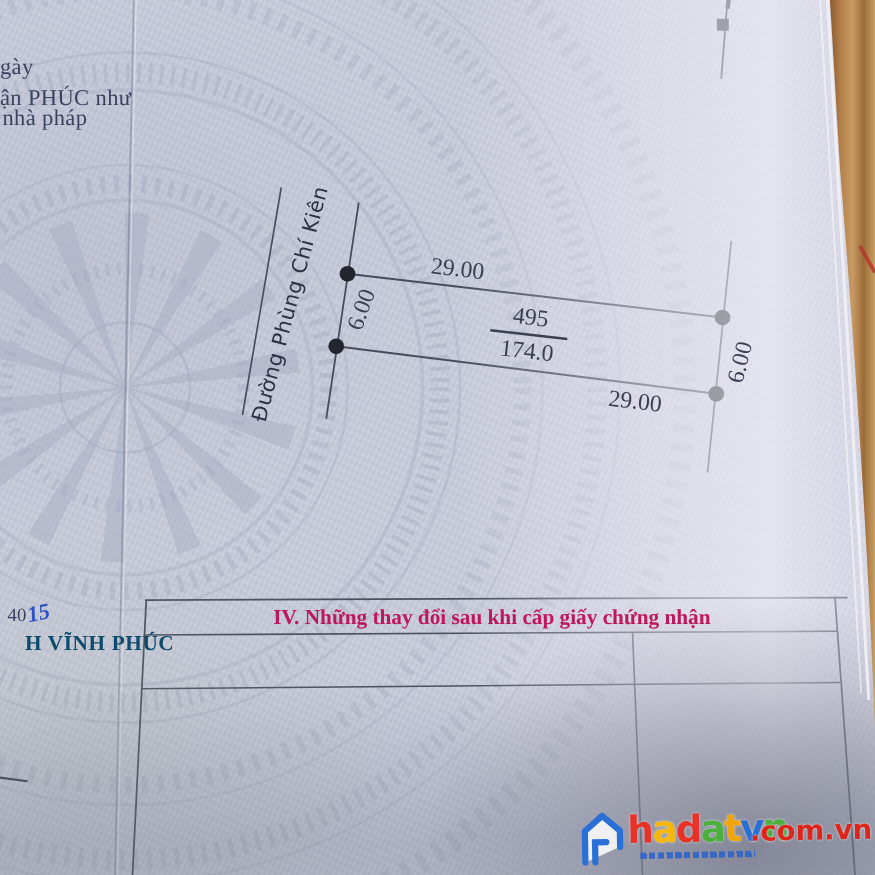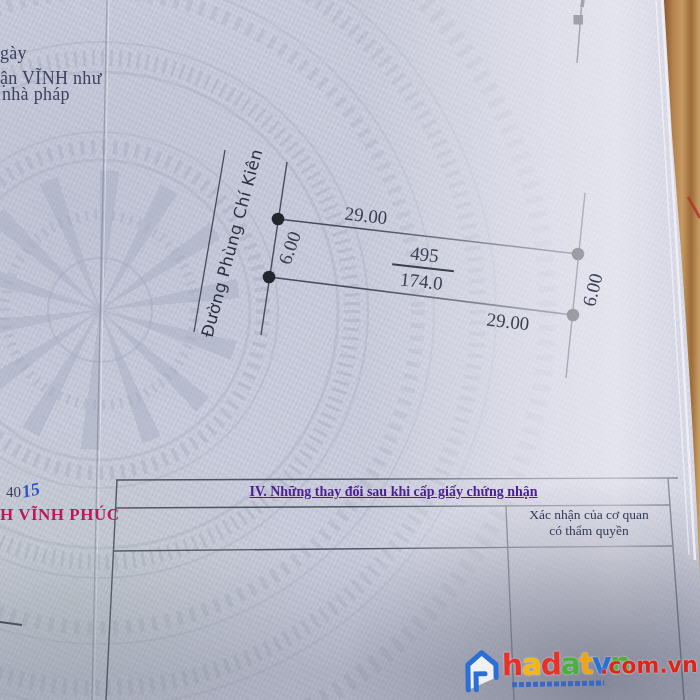--- a/index.html
+++ b/index.html
@@ -37,22 +37,22 @@
   .center-rot{transform:translate(-50%,-50%) rotate(6.5deg);}
   .street{
     font-family:"DejaVu Sans",sans-serif;font-size:16.5px;color:#2b3145;
     transform:translate(-50%,-50%) rotate(-75deg);letter-spacing:.5px;
   }
   .fraction{display:flex;flex-direction:column;align-items:center;line-height:1.05;}
   .fraction .bar{width:62px;height:1.6px;background:#3a3f52;margin:2px 0 3px 0;}
   .year{font-size:15px;color:#39405e;}
   .year .hand{display:inline-block;font-size:18px;font-style:italic;font-weight:bold;
     color:#2e52c4;transform:rotate(-12deg) translateY(-1px);margin-left:1px;}
-  .province{font-weight:bold;font-size:17px;letter-spacing:.5px;color:#be185d;}
-  .tbl-title{font-weight:bold;font-size:14px;color:#4c1d95;text-align:center;text-decoration:underline;}
+  .province{font-weight:bold;font-size:17px;letter-spacing:.5px;color:#0c4a6e;margin-left:20px;}
+  .tbl-title{font-weight:bold;font-size:17px;color:#be185d;text-align:center;}
   .tbl-cell{font-size:13.5px;color:#333a55;text-align:center;line-height:16px;}
   
   .logo{left:462px;top:644px;width:238px;height:54px;transform:rotate(-1deg);}
   .logo-word{position:absolute;left:40px;top:2px;font-family:"DejaVu Sans",sans-serif;
     font-weight:bold;font-size:30px;letter-spacing:-1.5px;
     text-shadow:0 0 2px rgba(255,255,255,.75);}
   .logo-suffix{position:absolute;left:138px;top:10px;font-family:"DejaVu Sans",sans-serif;
     font-weight:bold;font-size:22px;letter-spacing:0;
     text-shadow:0 0 2px rgba(255,255,255,.8);}
   .tagline{position:absolute;left:50px;top:37px;width:92px;height:5px;opacity:.9;
@@ -116,43 +116,39 @@
     <line x1="506" y1="506" x2="514" y2="700" stroke="#4b505e" stroke-width="1.3"></line>
     <line x1="668" y1="478" x2="684" y2="700" stroke="#4b505e" stroke-width="1.4"></line>
   </svg>
 
   <div class="full whiten-right"></div>
   <div class="full tint-green"></div>
   <div class="full shadow-bottom"></div>
   <div class="full shadow-br"></div>
 
   <div class="txt frag" style="left:0;top:43px">gày</div>
-  <div class="txt frag" style="left:0;top:68px">ận VĨNH như</div>
+  <div class="txt frag" style="left:0;top:68px">ận PHÚC như</div>
   <div class="txt frag" style="left:2px;top:84px">nhà pháp</div>
   <div class="txt year" style="left:6px;top:481px">
     <span>40</span><span class="hand">15</span>
   </div>
   <div class="txt province" style="left:0;top:505px">H VĨNH PHÚC</div>
 
   <div class="txt street" style="left:232px;top:243px">Đường Phùng Chí Kiên</div>
   <div class="txt dim center-rot" style="left:366px;top:216px">29.00</div>
   <div class="txt dim center-rot" style="left:508px;top:322px">29.00</div>
   <div class="txt dim" style="left:290px;top:248px;transform:translate(-50%,-50%) rotate(-70deg)">6.00</div>
   <div class="txt dim" style="left:593px;top:290px;transform:translate(-50%,-50%) rotate(-76deg)">6.00</div>
   <div class="txt dim center-rot fraction" style="left:423px;top:268px">
     <span>495</span>
     <span class="bar"></span>
     <span>174.0</span>
   </div>
 
   <div class="txt tbl-title" style="left:120px;top:484px;width:547px">IV. Những thay đổi sau khi cấp giấy chứng nhận</div>
-  <div class="txt tbl-cell" style="left:508px;top:507px;width:162px">
-    <span style="display:block">Xác nhận của cơ quan</span>
-    <span style="display:block">có thẩm quyền</span>
-  </div>
 
   <svg class="full" width="700" height="700" viewBox="0 0 700 700">
     <defs>
       <linearGradient id="wood" x1="0" y1="0" x2="1" y2="0">
         <stop offset="0" stop-color="#8a5a2e"></stop>
         <stop offset=".25" stop-color="#b5824c"></stop>
         <stop offset=".5" stop-color="#c79a63"></stop>
         <stop offset=".75" stop-color="#9c6b38"></stop>
         <stop offset="1" stop-color="#c9a066"></stop>
       </linearGradient>

